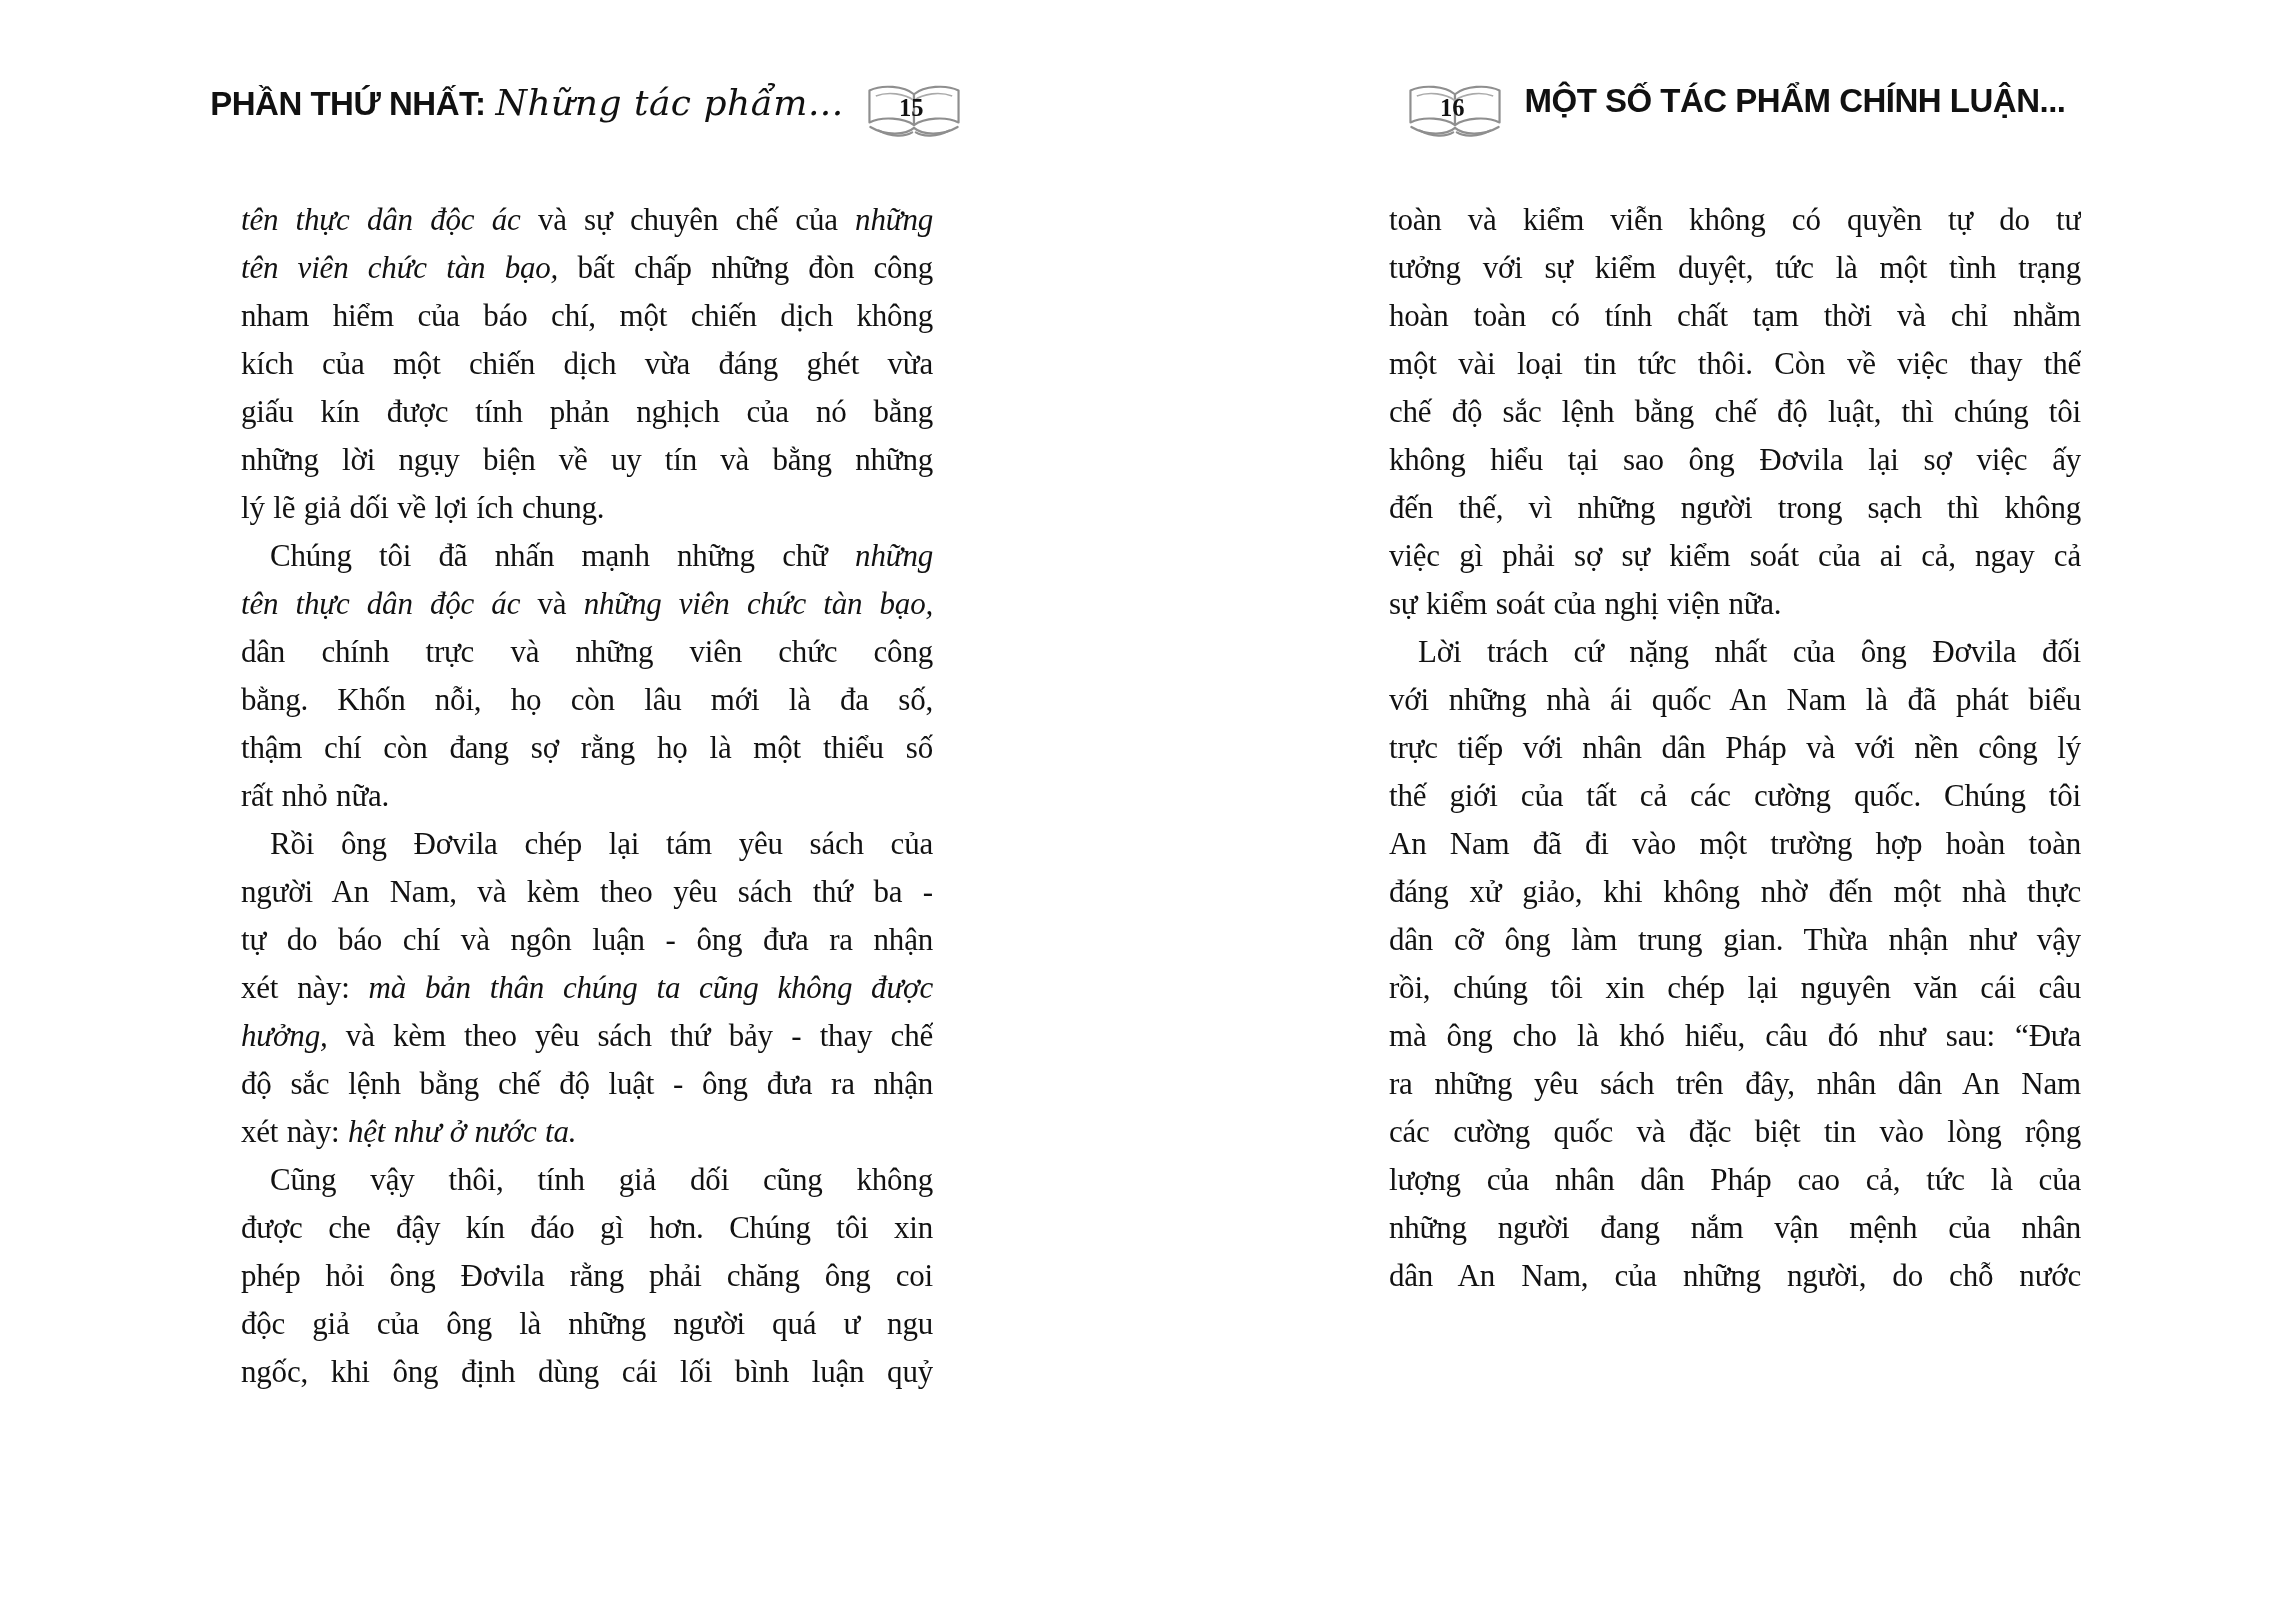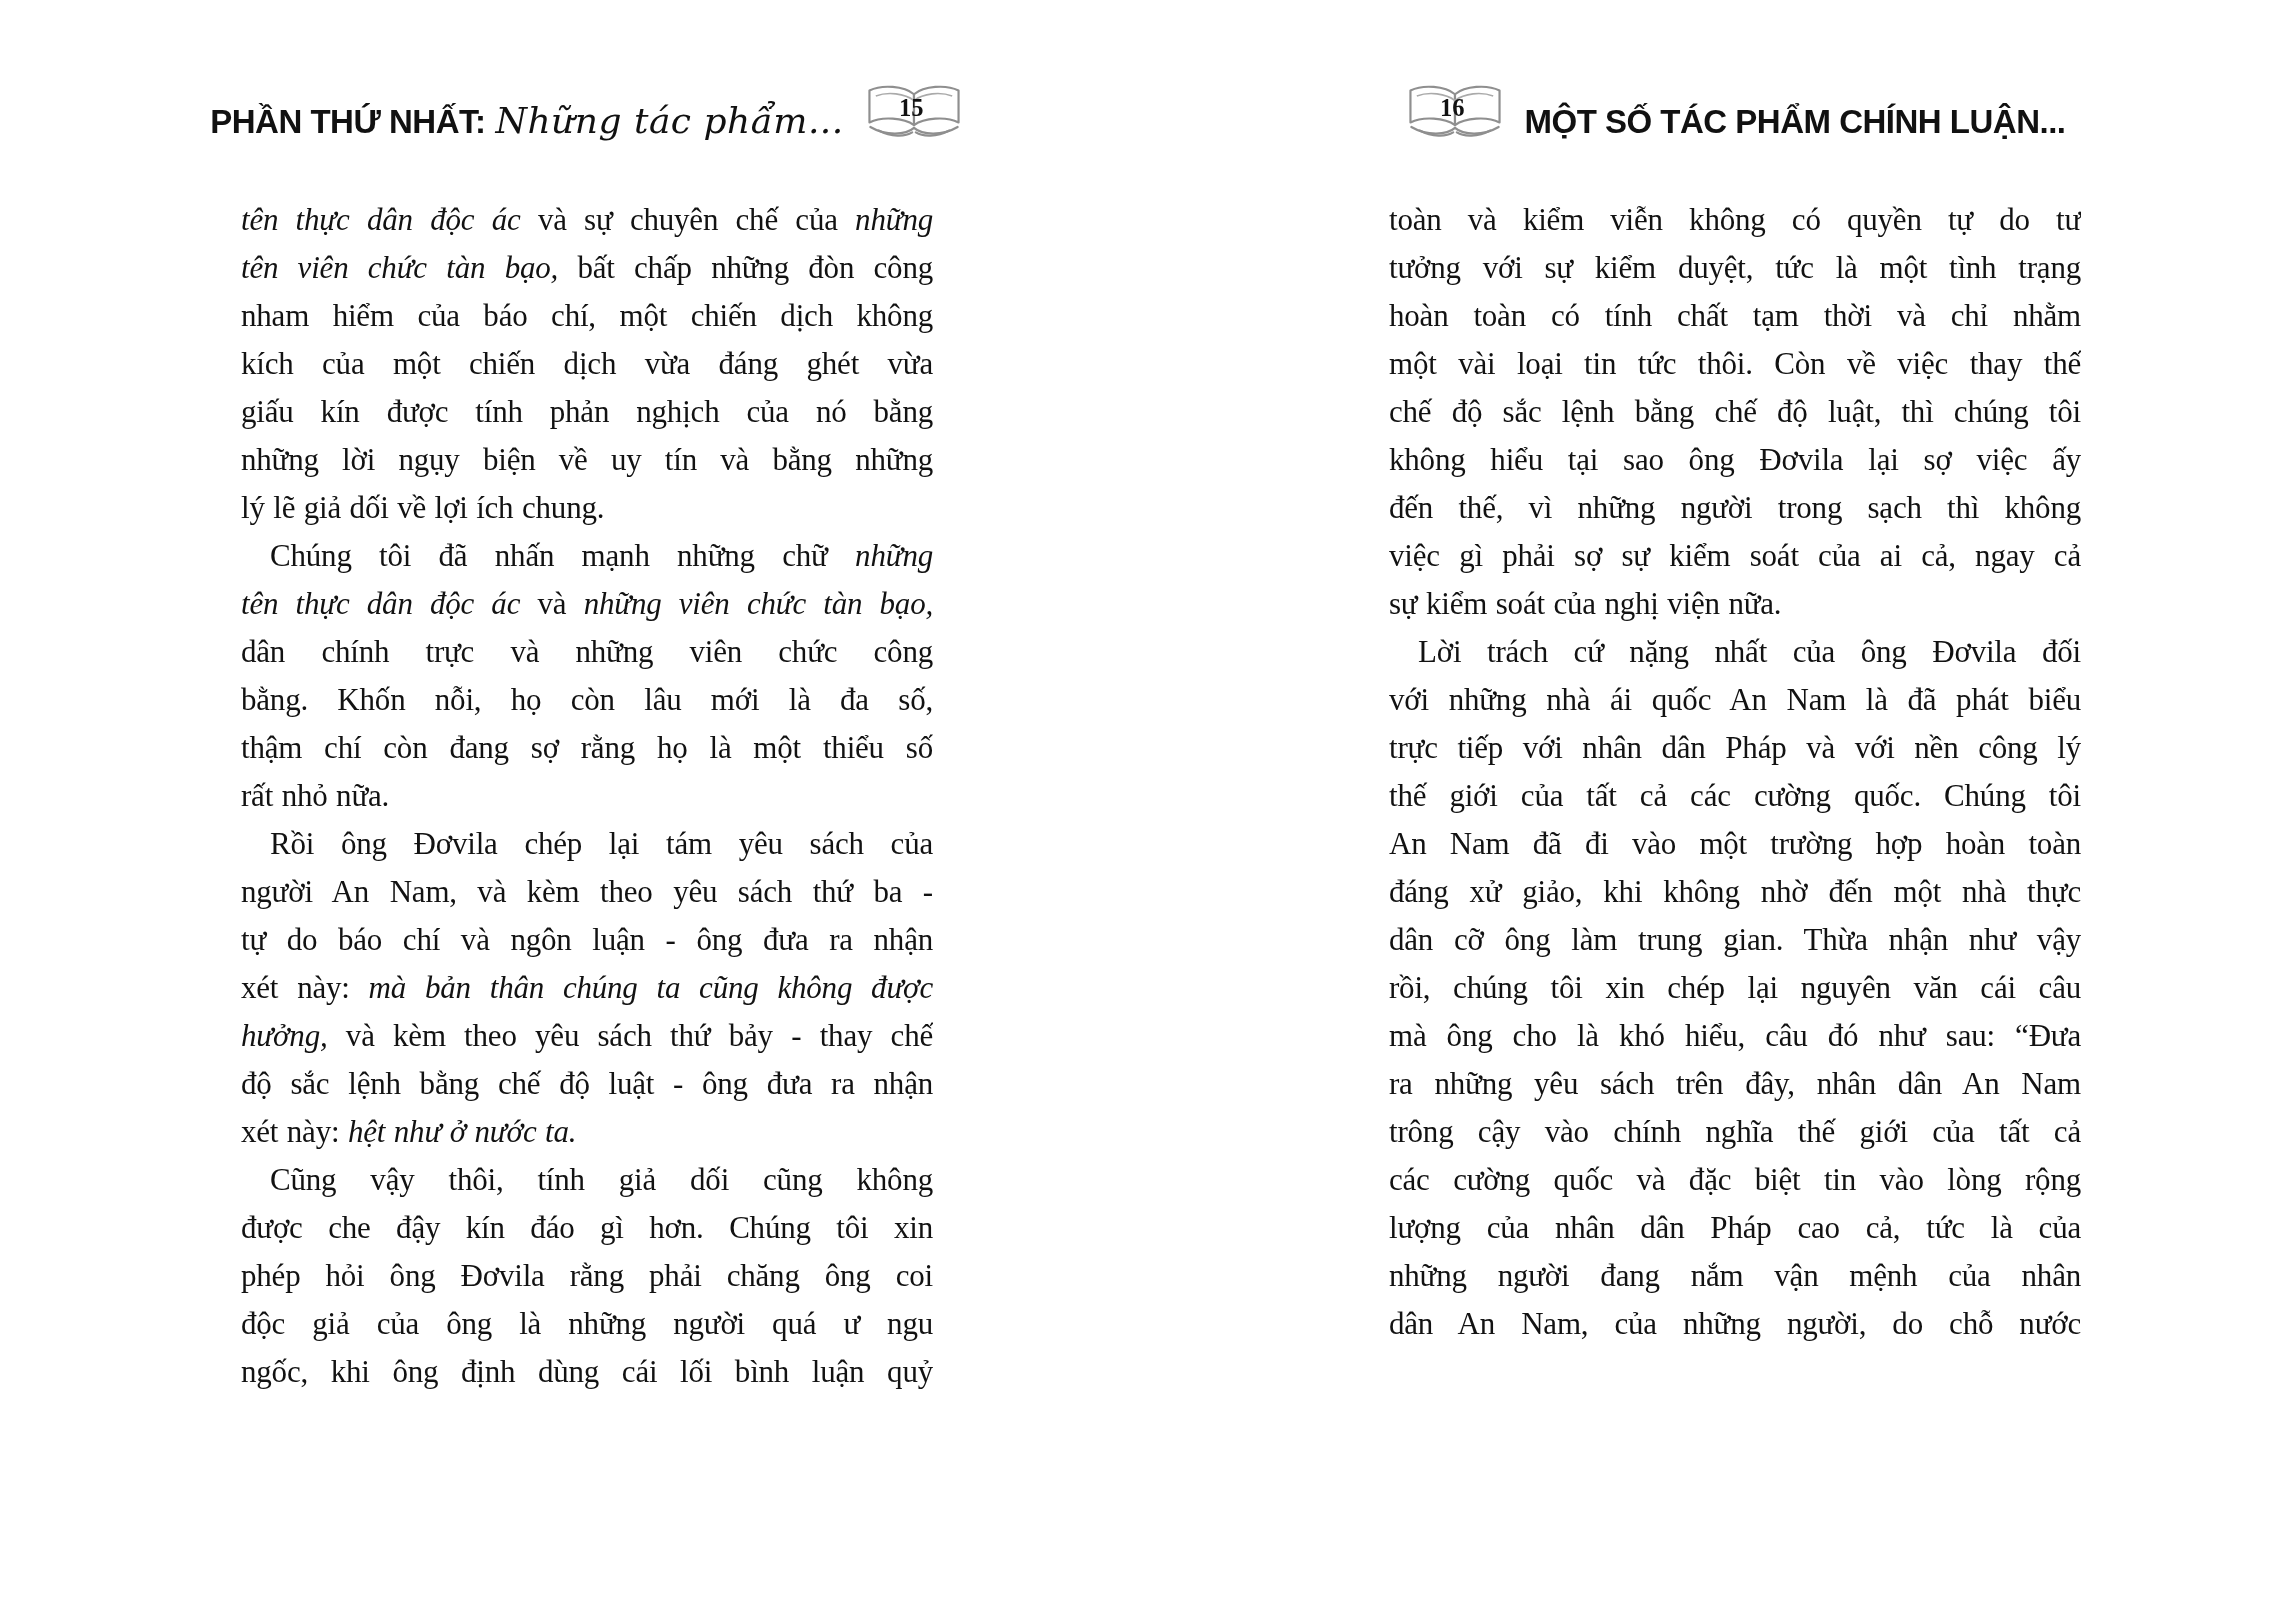--- a/index.html
+++ b/index.html
@@ -1,20 +1,20 @@
 <!DOCTYPE html>
 <html><head>
 <meta charset="utf-8">
 <style>
   html,body{margin:0;padding:0;background:#ffffff;}
   .sheet{position:relative;width:2293px;height:1621px;background:#ffffff;overflow:hidden;
          font-family:"Liberation Serif","DejaVu Serif",serif;color:#121212;}
 
   
-  .hdr{position:absolute;top:82px;width:692px;display:flex;align-items:flex-end;justify-content:center;gap:20px;}
+  .hdr{position:absolute;top:82px;width:692px;display:flex;align-items:flex-start;justify-content:center;gap:20px;}
   .hdr-left{left:241px;}
   .hdr-right{left:1389px;}
   .hdr-text{white-space:nowrap;}
   .hdr-bold{font-family:"Liberation Sans","DejaVu Sans",sans-serif;font-weight:700;
             font-size:33px;letter-spacing:-0.5px;color:#111;}
   .hdr-script{font-family:"DejaVu Serif",serif;font-style:italic;font-weight:500;
               font-size:36px;letter-spacing:0.5px;color:#111;margin-left:5.9px;}
   .book{flex:0 0 auto;}
   .pg{font-family:"Liberation Serif","DejaVu Serif",serif;font-weight:bold;font-size:27px;
       fill:#111;text-anchor:middle;}
@@ -121,21 +121,20 @@
       <div class="line indent"><span>Lời trách cứ nặng nhất của ông Đơvila đối</span></div>
       <div class="line"><span>với những nhà ái quốc An Nam là đã phát biểu</span></div>
       <div class="line"><span>trực tiếp với nhân dân Pháp và với nền công lý</span></div>
       <div class="line"><span>thế giới của tất cả các cường quốc. Chúng tôi</span></div>
       <div class="line"><span>An Nam đã đi vào một trường hợp hoàn toàn</span></div>
       <div class="line"><span>đáng xử giảo, khi không nhờ đến một nhà thực</span></div>
       <div class="line"><span>dân cỡ ông làm trung gian. Thừa nhận như vậy</span></div>
       <div class="line"><span>rồi, chúng tôi xin chép lại nguyên văn cái câu</span></div>
       <div class="line"><span>mà ông cho là khó hiểu, câu đó như sau: “Đưa</span></div>
       <div class="line"><span>ra những yêu sách trên đây, nhân dân An Nam</span></div>
-      <div class="line"><span>trông cậy vào chính nghĩa thế giới của tất cả</span></div>
       <div class="line"><span>các cường quốc và đặc biệt tin vào lòng rộng</span></div>
       <div class="line"><span>lượng của nhân dân Pháp cao cả, tức là của</span></div>
       <div class="line"><span>những người đang nắm vận mệnh của nhân</span></div>
       <div class="line"><span>dân An Nam, của những người, do chỗ nước</span></div>
     </div>
 
 </div>
 
 
 </body></html>

